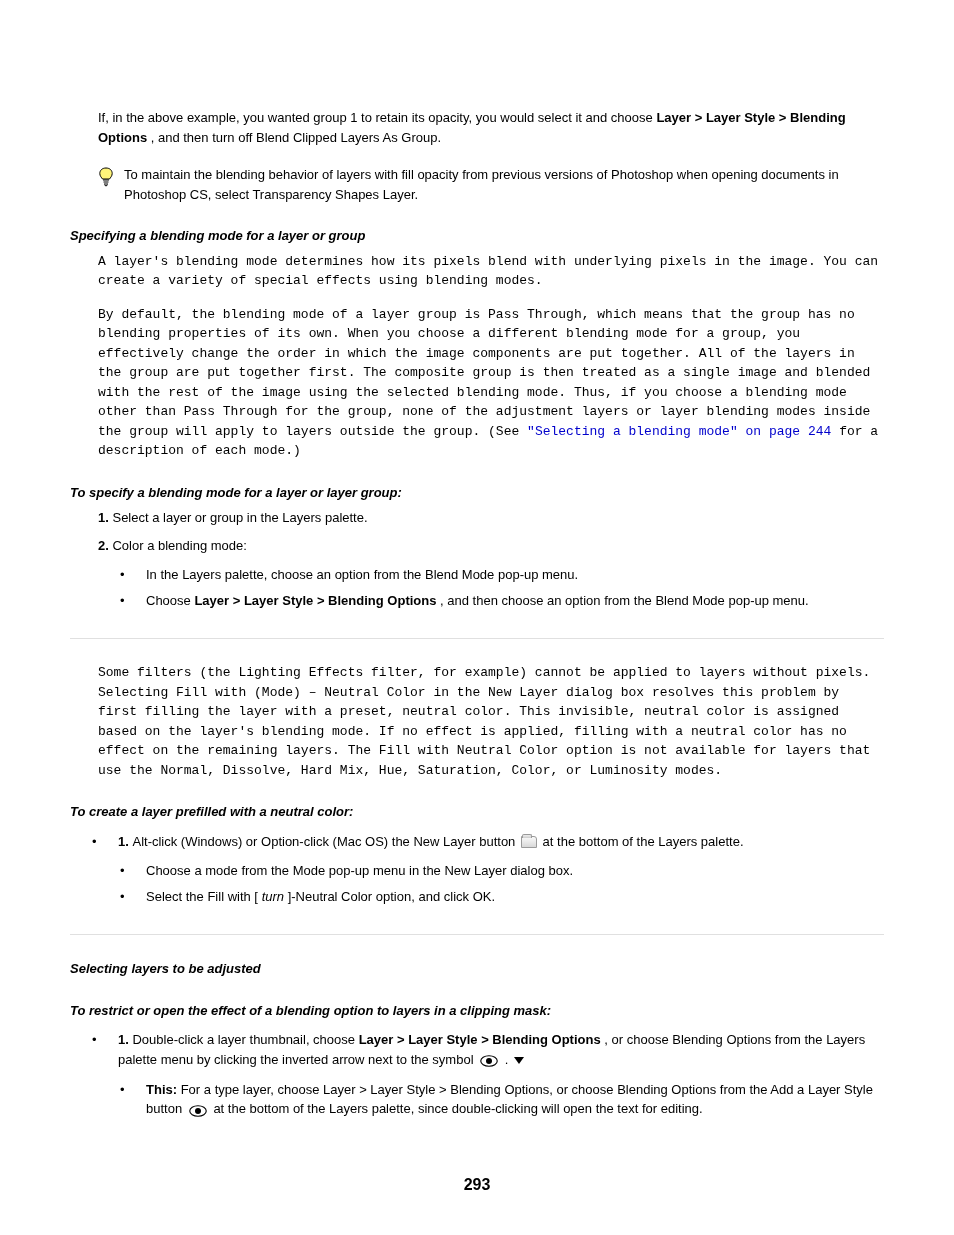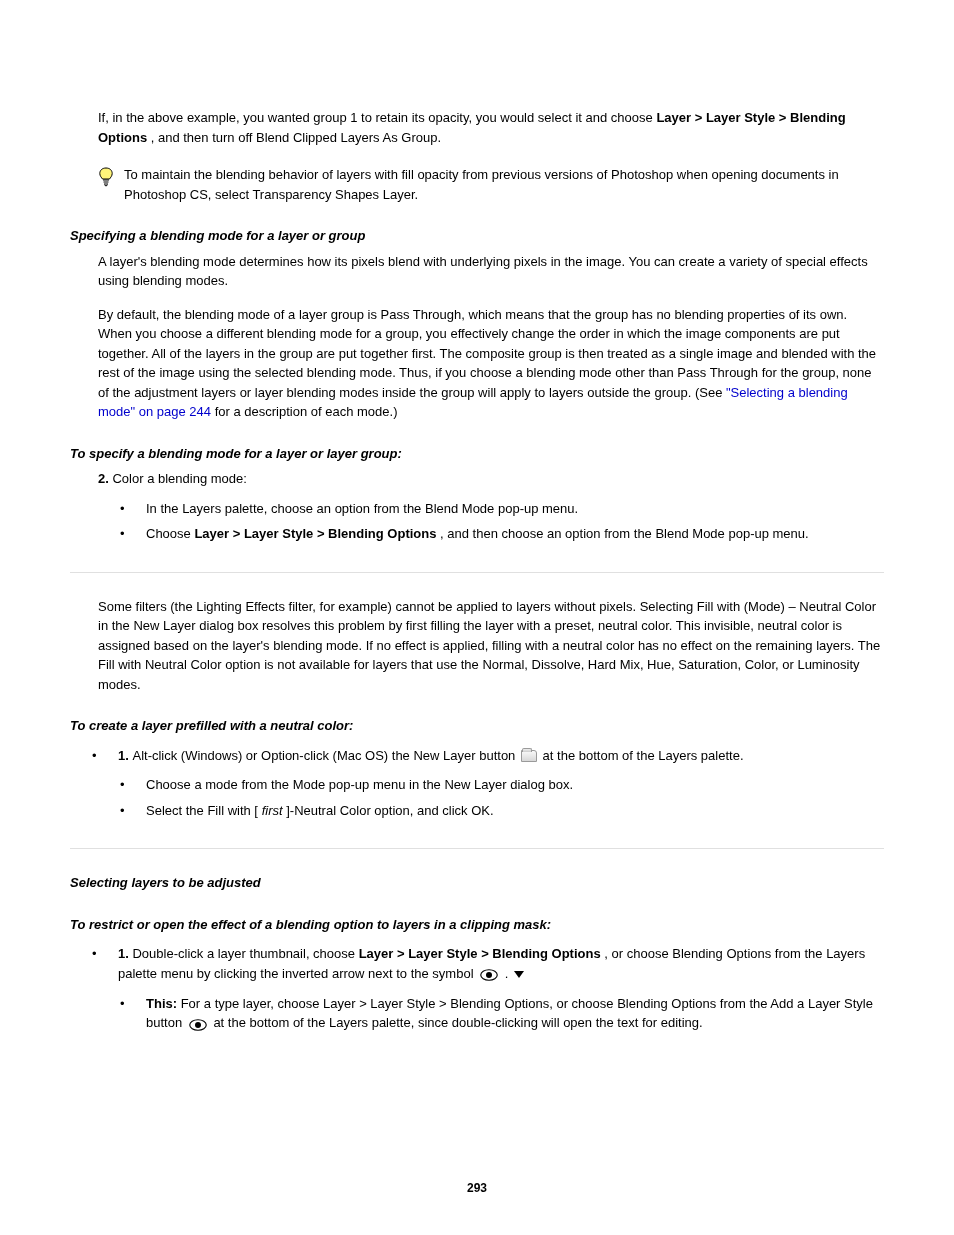--- a/index.html
+++ b/index.html
@@ -11,21 +11,21 @@
     font-size: 13px;
     line-height: 1.5;
     color: #000;
     position: relative;
   }
   .page {
     padding: 108px 70px 0 70px;
     position: relative;
   }
   .bold { font-weight: bold; }
-  .indent-1 { margin-left: 28px; }
+  .indent-1 { margin-left: 28px; font-family: Liberation Mono, monospace; }
   .indent-2 { margin-left: 28px; }
   .tip-block {
     display: flex;
     align-items: flex-start;
     margin: 18px 0 18px 28px;
     gap: 10px;
     justify-content: center;
   }
   .tip-icon {
     flex-shrink: 0;
@@ -112,21 +112,21 @@
     vertical-align:middle;
     margin:0 2px;
   }
   .page-num {
     position: absolute;
     bottom: 38px;
     left: 0;
     width: 100%;
     text-align: center;
     font-weight: bold;
-    font-size: 12px;
+    font-size: 16px;
   }
   .link { color: #0000cc; }
   .continuing { margin-left: 28px; }
 </style>
 </head>
 <body>
 
 <div class="page">
 
   <p class="para continuing">
@@ -148,20 +148,23 @@
 
   <p class="heading">Specifying a blending mode for a layer or group</p>
   <p class="para indent-1">A layer's blending mode determines how its pixels blend with underlying pixels in the image. You can create a variety of special effects using blending modes.</p>
   <p class="para indent-1 para-top">
     <span>By default, the blending mode of a layer group is Pass Through, which means that the group has no blending properties of its own. When you choose a different blending mode for a group, you effectively change the order in which the image components are put together. All of the layers in the group are put together first. The composite group is then treated as a single image and blended with the rest of the image using the selected blending mode. Thus, if you choose a blending mode other than Pass Through for the group, none of the adjustment layers or layer blending modes inside the group will apply to layers outside the group. (See </span>
     <span class="link">"Selecting a blending mode" on page 244</span>
     <span> for a description of each mode.)</span>
   </p>
 
   <p class="heading">To specify a blending mode for a layer or layer group:</p>
+  <p class="para indent-2">
+    <span class="bold">1. </span><span>Select a layer or group in the Layers palette.</span>
+  </p>
   <p class="para indent-2">
     <span class="bold">2. </span><span>Color a blending mode:</span>
   </p>
   <ul class="bullets">
     <li><span>In the Layers palette, choose an option from the Blend Mode pop-up menu.</span></li>
     <li>
       <span>Choose </span>
       <span class="bold">Layer &gt; Layer Style &gt; Blending Options</span>
       <span>, and then choose an option from the Blend Mode pop-up menu.</span>
     </li>
@@ -175,21 +178,21 @@
   <div class="outer-item">
     <span class="bold">1. </span>
     <span>Alt-click (Windows) or Option-click (Mac OS) the New Layer button </span>
     <span class="inline-icon tab-icon"></span>
     <span> at the bottom of the Layers palette.</span>
   </div>
   <ul class="bullets">
     <li><span>Choose a mode from the Mode pop-up menu in the New Layer dialog box.</span></li>
     <li>
       <span>Select the Fill with [</span>
-      <i>first</i>
+      <i>turn</i>
       <span>]-Neutral Color option, and click OK.</span>
     </li>
   </ul>
 
   <hr class="divider">
 
   <p class="heading">Selecting layers to be adjusted</p>
 
   <p class="heading">To restrict or open the effect of a blending option to layers in a clipping mask:</p>
   <div class="outer-item">

